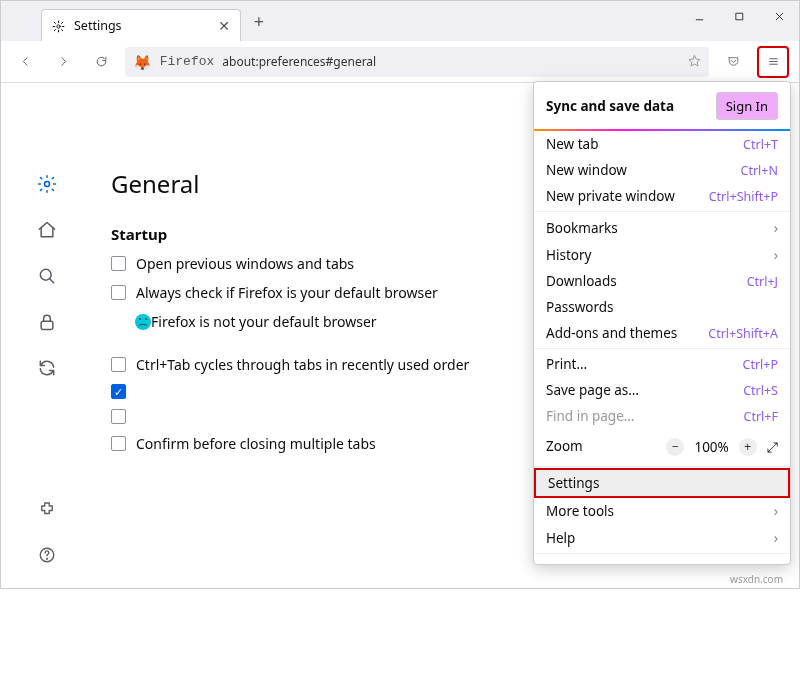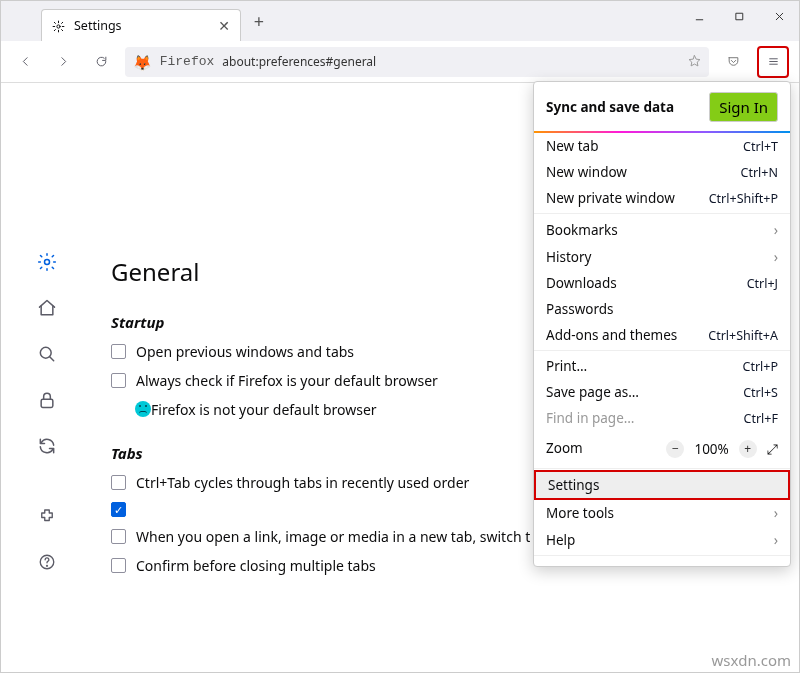--- a/index.html
+++ b/index.html
@@ -1,17 +1,17 @@
 <!DOCTYPE html>
 <html><head>
 <meta charset="utf-8">
 <style>
   * { box-sizing: border-box; font-family: "Segoe UI", system-ui, sans-serif; }
   body { margin: 0; width: 800px; height: 673px; background: #fff; color: #0c0c0d; font-size: 13px; }
-  .window { width: 800px; height: 673px; border: 1px solid #ccc; display: flex; flex-direction: column; position: relative; }
+  .window { width: 800px; height: 589px; border: 1px solid #ccc; display: flex; flex-direction: column; position: relative; }
 
   
   .titlebar { height: 40px; background: #f0f0f4; display: flex; align-items: flex-end; }
   .tab { display: flex; align-items: center; gap: 8px; background: #fff; border: 1px solid #ccc; border-bottom: none; border-radius: 4px 4px 0 0; padding: 6px 10px; margin-left: 40px; width: 200px; height: 32px; }
   .tab .gear { width: 14px; height: 14px; }
   .tab .label { flex: 1; font-size: 12.5px; }
   .tab .close { font-size: 14px; color: #555; }
   .newtab { width: 28px; text-align: center; font-size: 18px; color: #555; margin-left: 4px; align-self: center;}
   .winctrl { margin-left: auto; display: flex; align-self: flex-start; }
   .winctrl div { width: 40px; height: 30px; display: flex; align-items: center; justify-content: center; font-size: 13px; color: #333; }
@@ -20,53 +20,53 @@
   .toolbar { height: 42px; display: flex; align-items: center; gap: 10px; padding: 0 10px; border-bottom: 1px solid #ddd; }
   .tbtn { width: 28px; height: 28px; display: flex; align-items: center; justify-content: center; color: #5b5b66; border-radius: 4px; }
   .urlbar { flex: 1; height: 30px; background: #f0f0f4; border-radius: 4px; display: flex; align-items: center; padding: 0 8px; gap: 8px; }
   .urlbar .fxlabel { font-size: 13px; color: #555; font-family: Liberation Mono, monospace; }
   .urlbar .urltext { flex: 1; font-size: 12px; color: #333; }
   .urlbar .star { color: #999; }
   .pocket { color: #777; }
   .hamburger-wrap { border: 2px solid #d40000; border-radius: 4px; width: 32px; height: 32px; display:flex; align-items:center; justify-content:center; }
 
   
-  .content { flex: 1; display: flex; overflow: hidden; align-items: center; }
+  .content { flex: 1; display: flex; overflow: hidden; }
   .sidebar { width: 92px; display: flex; flex-direction: column; align-items: center; padding-top: 90px; gap: 24px; color: #5b5b66; }
   .sidebar .spacer { flex: 1; }
   .sidebar .icon { width: 22px; height: 22px; display:flex; align-items:center; justify-content:center; }
   .sidebar .icon.active { color: #0060df; }
 
   .main { flex: 1; padding: 30px 30px 0 18px; overflow: hidden; }
   h1 { font-size: 24px; font-weight: 400; margin: 54px 0 24px 0; }
-  h2 { font-size: 15px; font-weight: 700; margin: 20px 0 10px 0; font-style: italic; }
+  h2 { font-size: 15px; font-weight: 700; margin: 20px 0 10px 0; }
   .check { display:flex; align-items:center; gap: 10px; margin: 10px 0; font-size: 14px; }
   .box { width: 15px; height: 15px; border: 1px solid #8f8f9d; border-radius: 2px; background: #fff; display:inline-flex; align-items:center; justify-content:center; flex-shrink:0;}
   .box.checked { background: #0060df; border-color: #0060df; color: #fff; font-size: 11px; }
   .default-row { display:flex; align-items:center; margin: 8px 0 24px 24px; font-size: 14px; }
   .sadface { width:16px; height:16px; border-radius:50%; background:#00c8d7; display:inline-block; position:relative;}
   .sadface::before { content:""; position:absolute; left:4px; top:4px; width:2px; height:2px; background:#045; border-radius:50%; box-shadow: 6px 0 #045; }
   .sadface::after { content:""; position:absolute; left:4px; top:10px; width:8px; height:4px; border:1.5px solid #045; border-bottom:none; border-left:none; border-right:none; border-radius: 4px 4px 0 0 / 4px; }
 
   
   .menu { position:absolute; right:8px; top:80px; width:258px; background:#fff; border:1px solid #ccc; border-radius:4px; box-shadow:0 4px 16px rgba(0,0,0,.2); font-size:13.5px; }
   .sync { display:flex; align-items:center; justify-content:space-between; padding:10px 12px; border-bottom:1px solid #eee; position:relative; }
   .sync::after { content:""; position:absolute; left:0; right:0; bottom:-1px; height:2px; background:linear-gradient(90deg,#ff9400,#ff1ad9,#9059ff,#0090ed);}
-  .signin { border:1px solid #ccc; background:#84cc16; border-radius:3px; padding:4px 9px; font-size:15px;}
+  .signin { border:1px solid #ccc; background:#f0abfc; border-radius:3px; padding:4px 9px; font-size:13px;}
   .mrow { display:flex; justify-content:space-between; align-items:center; padding:4px 12px; }
-  .mrow .shortcut { color:#0f172a; font-size:12.5px; }
+  .mrow .shortcut { color:#8b5cf6; font-size:12.5px; }
   .mrow.disabled { color:#999; }
   .sep { border-top:1px solid #eee; margin:2px 0; }
   .mrow.settings { border:2px solid #d40000; background:#eee; margin: -1px 0; }
   .chev { color:#888; font-size:14px;}
   .zoomrow { display:flex; align-items:flex-start; justify-content:space-between; padding:8px 12px;}
   .zoomctrl { display:flex; align-items:center; gap:10px;}
   .zbtn { width:18px; height:18px; border-radius:50%; display:flex; align-items:center; justify-content:center; background:#eee; font-size:12px; color:#333;}
   .fs { font-size:14px;}
-  .watermark { position:absolute; right:8px; bottom:2px; font-size:15px; color:#999;}
+  .watermark { position:absolute; right:16px; bottom:2px; font-size:10px; color:#999;}
   svg { width: 1em; height: 1em; stroke: currentColor; fill: none; stroke-width: 1.8; stroke-linecap: round; stroke-linejoin: round; }
 </style>
 </head>
 <body>
 
 <div class="window">
 
   <div class="titlebar">
     <div class="tab">
       <span class="gear">
@@ -200,31 +200,29 @@
         </label>
       <label class="check">
           <span class="box"></span>
           <span>Always check if Firefox is your default browser</span>
         </label>
       <div class="default-row">
         <span class="sadface"></span>
         <span>Firefox is not your default browser</span>
       </div>
 
-      <h2>Tabs</h2>
       <label class="check">
           <span class="box"></span>
           <span>Ctrl+Tab cycles through tabs in recently used order</span>
         </label>
       <label class="check">
           <span class="box checked">✓</span>
         </label>
       <label class="check">
           <span class="box"></span>
-          <span>When you open a link, image or media in a new tab, switch t</span>
         </label>
       <label class="check">
           <span class="box"></span>
           <span>Confirm before closing multiple tabs</span>
         </label>
     </div>
   </div>
 
   <div class="menu">
     <div class="sync">

